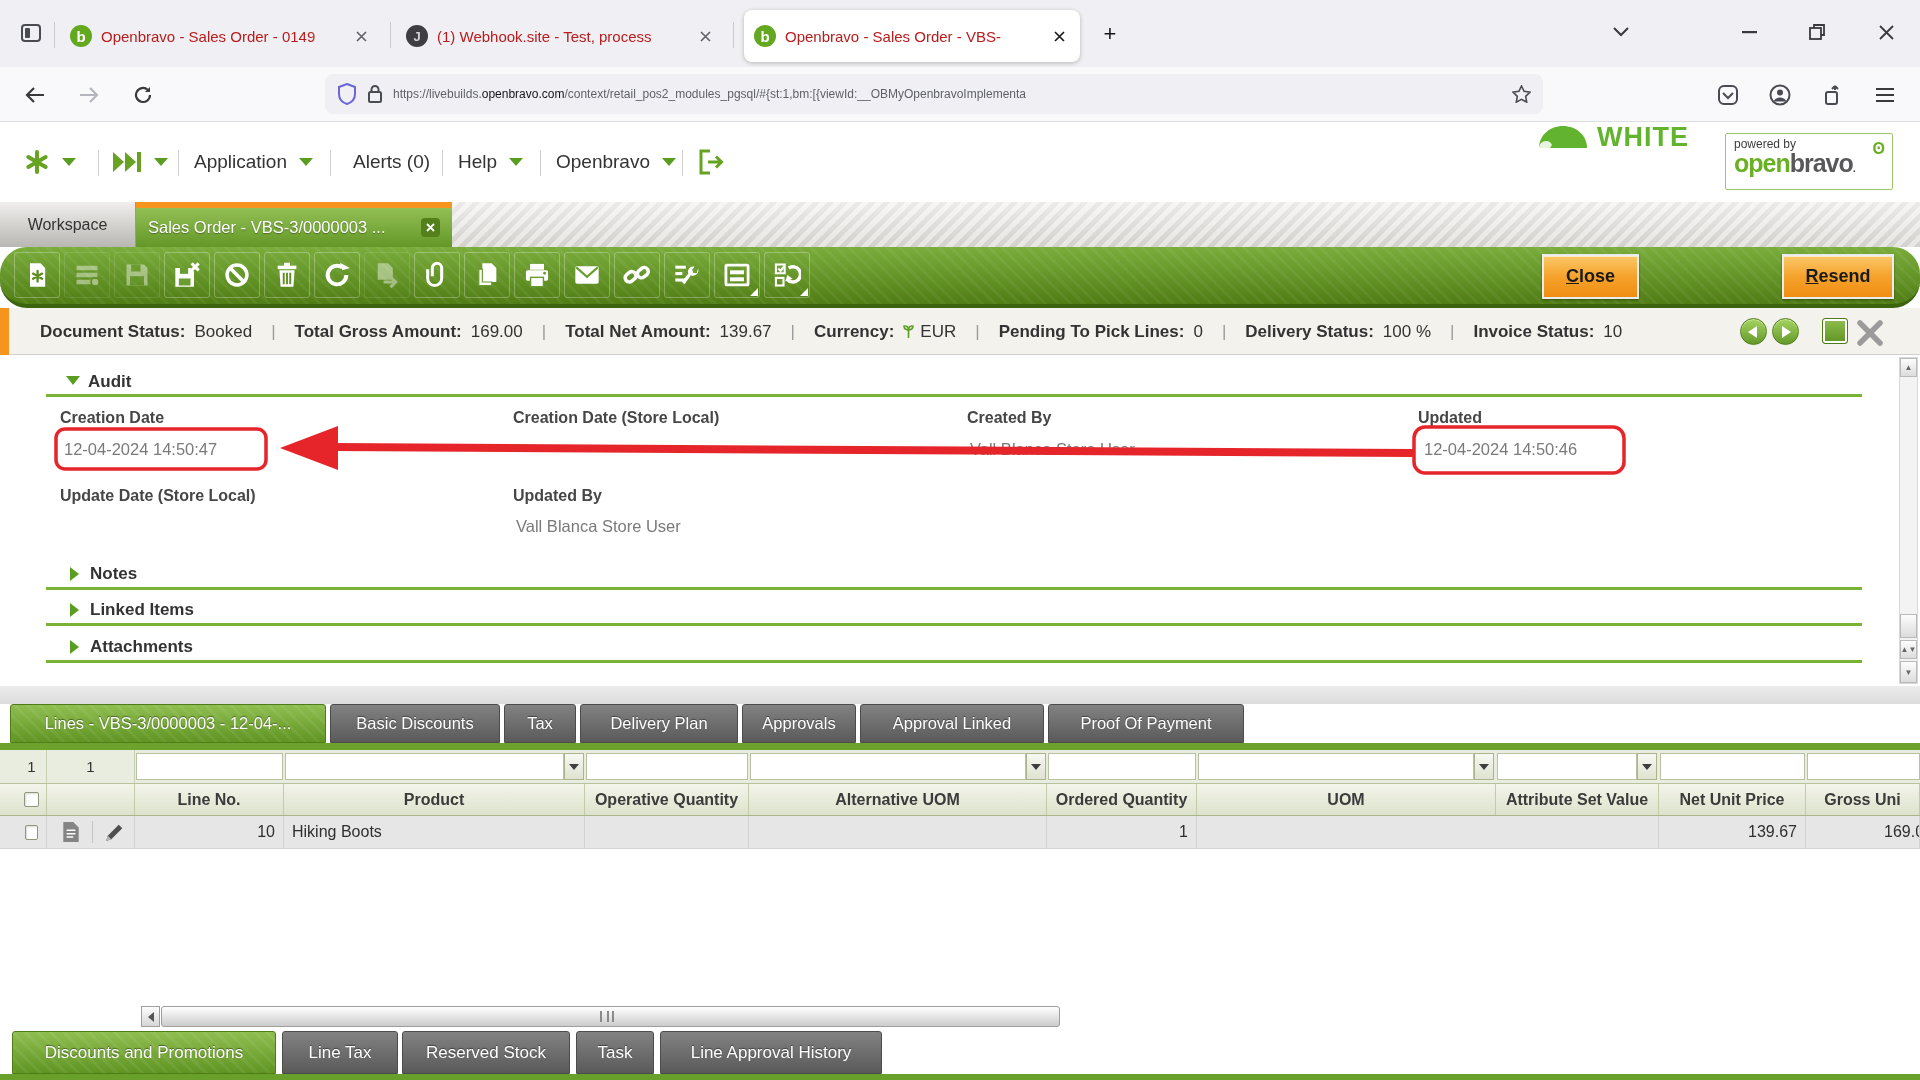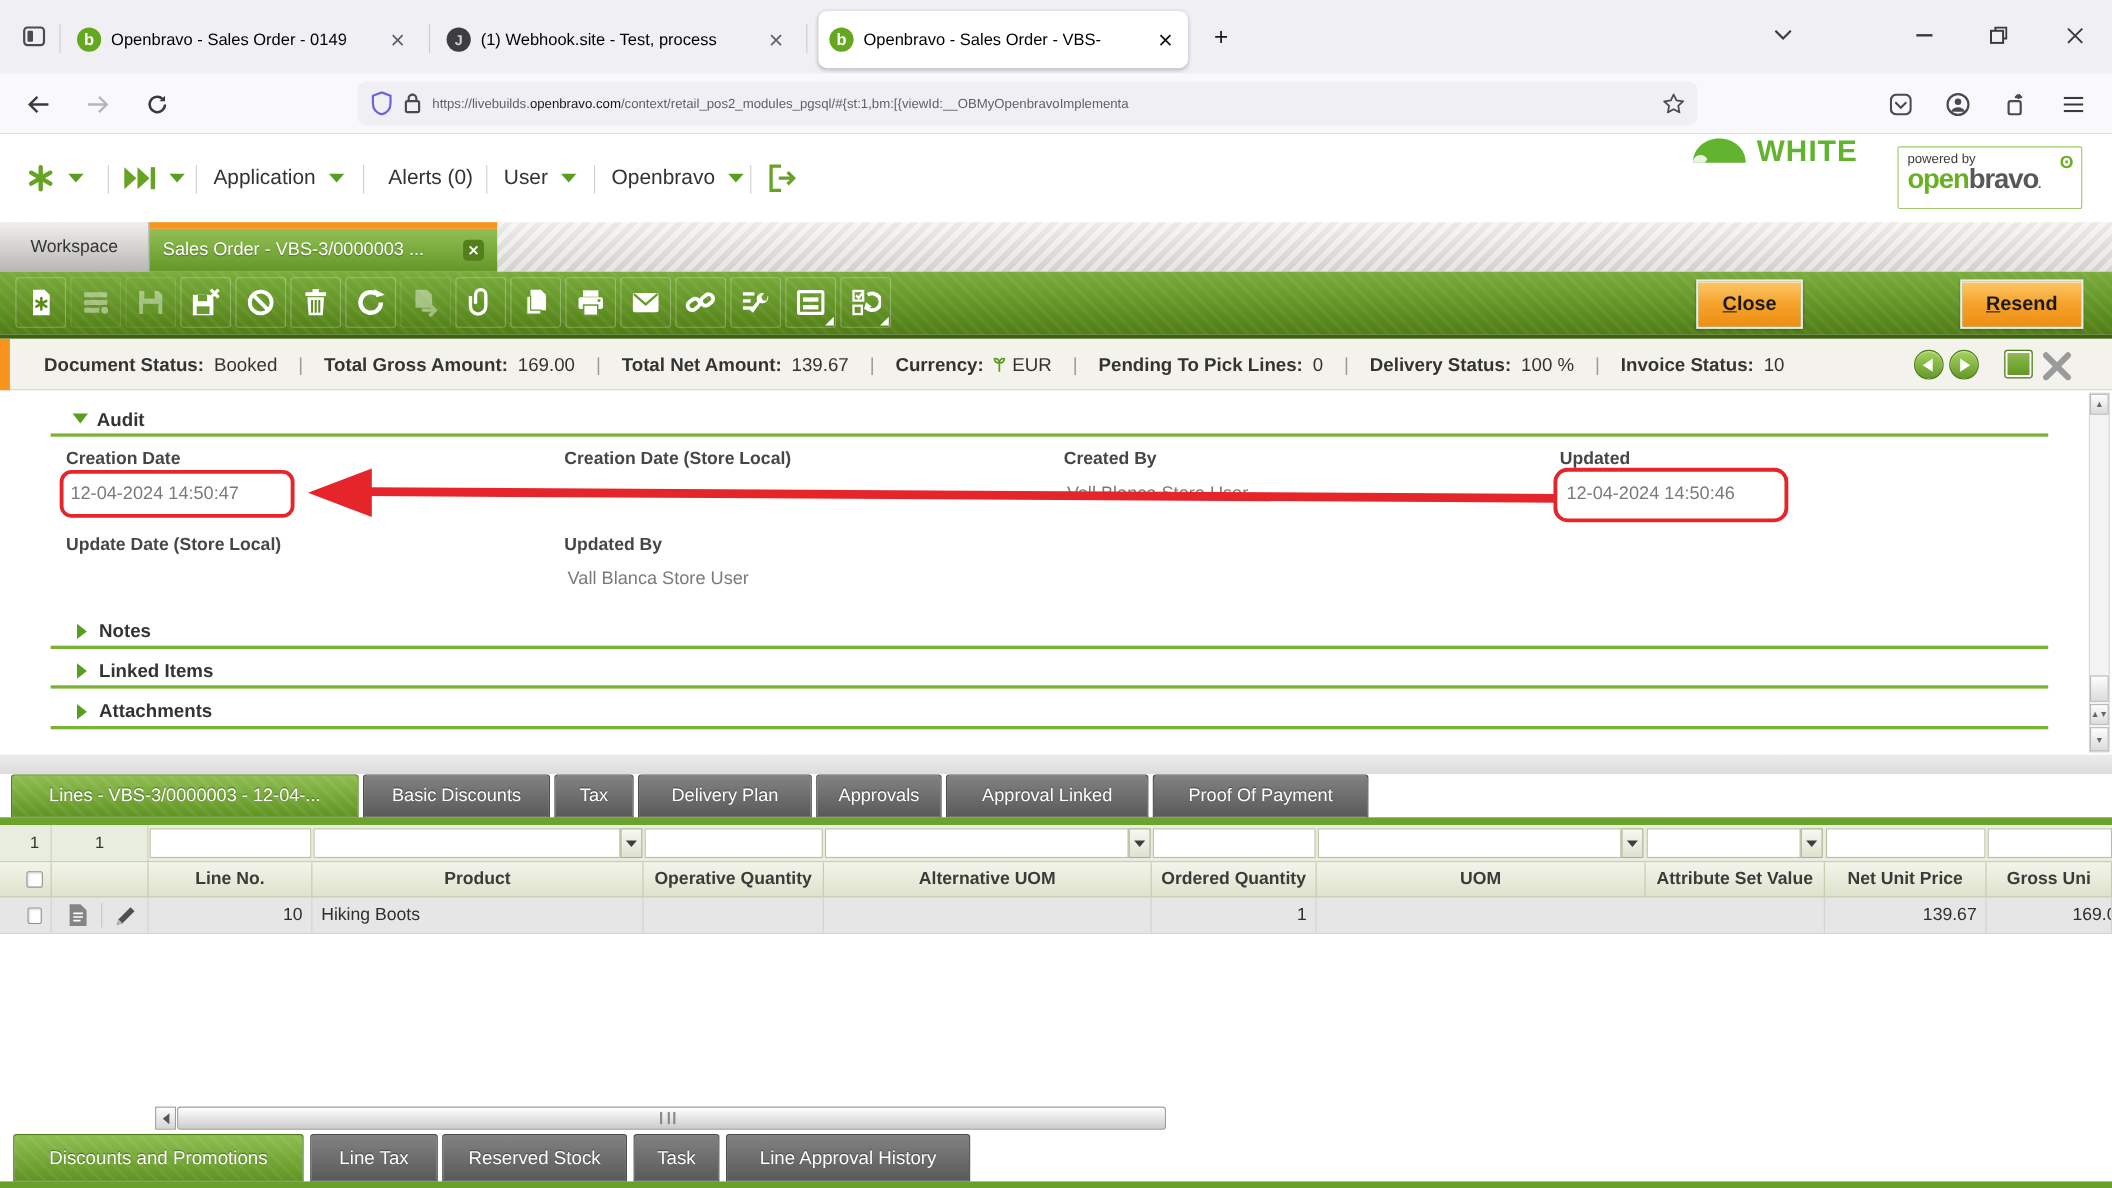--- a/index.html
+++ b/index.html
@@ -9,21 +9,21 @@
   
   .tabstrip { position:absolute; top:0; left:0; width:1920px; height:67px; background:#f0f0f4; }
   .fxview { position:absolute; left:14px; top:18px; width:34px; height:30px; display:flex; align-items:center; justify-content:center; border-radius:6px; }
   .btab { position:absolute; top:10px; height:52px; display:flex; align-items:center; padding:0 10px; border-radius:8px; }
   .btab.t1 { left:60px; width:322px; }
   .btab.t2 { left:396px; width:330px; }
   .btab.t3 { left:744px; width:336px; background:#fff; box-shadow:0 1px 4px rgba(0,0,0,.25); }
   .btab .favicon { width:22px; height:22px; flex:0 0 22px; border-radius:50%; display:flex; align-items:center; justify-content:center; font-size:15px; font-weight:bold; color:#fff; }
   .favicon.ob { background:#63a81f; }
   .favicon.wh { background:#3d3d42; color:#cfcfd4; font-size:13px; }
-  .btab .ttl { flex:1; margin-left:9px; font-size:15px; color:#000000; white-space:nowrap; overflow:hidden; -webkit-mask-image:linear-gradient(to right,#000 84%,transparent); }
+  .btab .ttl { flex:1; margin-left:9px; font-size:15px; color:#b91c1c; white-space:nowrap; overflow:hidden; -webkit-mask-image:linear-gradient(to right,#000 84%,transparent); }
   .tabx { width:22px; height:22px; flex:0 0 22px; display:flex; align-items:center; justify-content:center; border-radius:4px; }
   .tsdiv { position:absolute; top:22px; width:1px; height:26px; background:#c9c9cf; }
   .newtab { position:absolute; left:1094px; top:18px; width:32px; height:32px; display:flex; align-items:center; justify-content:center; font-size:22px; color:#15141a; border-radius:6px; }
   .winctl { position:absolute; top:14px; width:40px; height:36px; display:flex; align-items:center; justify-content:center; }
 
   
   .navbar { position:absolute; top:67px; left:0; width:1920px; height:55px; background:#f9f9fb; border-bottom:1px solid #dddde2; }
   .navbtn { position:absolute; top:11px; width:34px; height:34px; display:flex; align-items:center; justify-content:center; border-radius:6px; }
   .urlbox { position:absolute; left:325px; top:7px; width:1218px; height:40px; background:#f0f0f4; border-radius:8px; display:flex; align-items:center; padding:0 12px; }
   .urltext { flex:1; font-size:12px; white-space:nowrap; overflow:hidden; -webkit-mask-image:linear-gradient(to right,#000 88%,transparent); }
@@ -45,21 +45,21 @@
 
   
   .wsrow { position:absolute; top:202px; left:0; width:1920px; height:45px;
            background:repeating-linear-gradient(135deg, rgba(255,255,255,.35) 0 5px, rgba(0,0,0,0.03) 5px 10px), linear-gradient(#f3f2f0,#dad8d4); }
   .wstab { position:absolute; left:0; top:0; width:136px; height:45px; background:linear-gradient(#f0efed,#b9b7b3); border-right:1px solid #999; display:flex; align-items:center; justify-content:center; font-size:16px; color:#333; }
   .watab { position:absolute; left:136px; top:0; width:316px; height:45px; background:linear-gradient(#93bf55,#639727); border-top:6px solid #f7941e; display:flex; align-items:center; padding:0 12px; color:#fff; font-size:16.5px; text-shadow:0 1px 1px rgba(0,0,0,.35); }
   .watab .wax { margin-left:auto; width:19px; height:19px; background:#54801c; border-radius:4px; display:flex; align-items:center; justify-content:center; }
 
   
   .toolbar { position:absolute; top:247px; left:0; width:1920px; height:61px;
-             background:repeating-linear-gradient(45deg, rgba(255,255,255,.05) 0 3px, transparent 3px 9px), linear-gradient(#7aad3c,#507d14); border-bottom:4px solid #3c640f; }
+             background:repeating-linear-gradient(45deg, rgba(255,255,255,.05) 0 3px, transparent 3px 9px), linear-gradient(#7aad3c,#507d14); border-bottom:4px solid #3c640f;border-radius:27px; }
   .tbtn { position:absolute; top:5px; width:46px; height:46px; border:1px solid rgba(255,255,255,.28); border-radius:3px; display:flex; align-items:center; justify-content:center; }
   .tbtn.dim { opacity:.42; }
   .tbtn.dd::after { content:""; position:absolute; right:1px; bottom:1px; border-left:8px solid transparent; border-bottom:8px solid #fff; }
   .obtn { position:absolute; top:7px; height:45px; border:2px solid #ececec; background:linear-gradient(#fcc868,#f5a22c 50%,#ef8e12); box-shadow:inset 0 1px 0 rgba(255,255,255,.6), 0 1px 2px rgba(0,0,0,.4); display:flex; align-items:center; justify-content:center; }
   .obtn span { display:block; font-size:18px; font-weight:bold; color:#1a1a1a; }
   .obtn span::first-letter { text-decoration:underline; }
 
   
   .statusbar { position:absolute; top:308px; left:0; width:1920px; height:47px; background:#f3f2ed; border-bottom:1px solid #cfcfcf; }
   .sb-stripe { position:absolute; left:0; top:0; width:9px; height:47px; background:#f7941e; }
@@ -283,21 +283,21 @@
   <div class="mitem" style="left:194px">
     <span>Application</span>
       <span class="caret"></span>
   </div>
   <div class="mdiv" style="left:330px"></div>
   <div class="mitem" style="left:353px">
     <span>Alerts (0)</span>
   </div>
   <div class="mdiv" style="left:442px"></div>
   <div class="mitem" style="left:458px">
-    <span>User</span>
+    <span>Help</span>
       <span class="caret"></span>
   </div>
   <div class="mdiv" style="left:540px"></div>
   <div class="mitem" style="left:556px">
     <span>Openbravo</span>
       <span class="caret"></span>
   </div>
   <div class="mdiv" style="left:682px"></div>
   <div class="mitem" style="left:698px">
     <svg width="28" height="26" viewBox="0 0 28 26">

